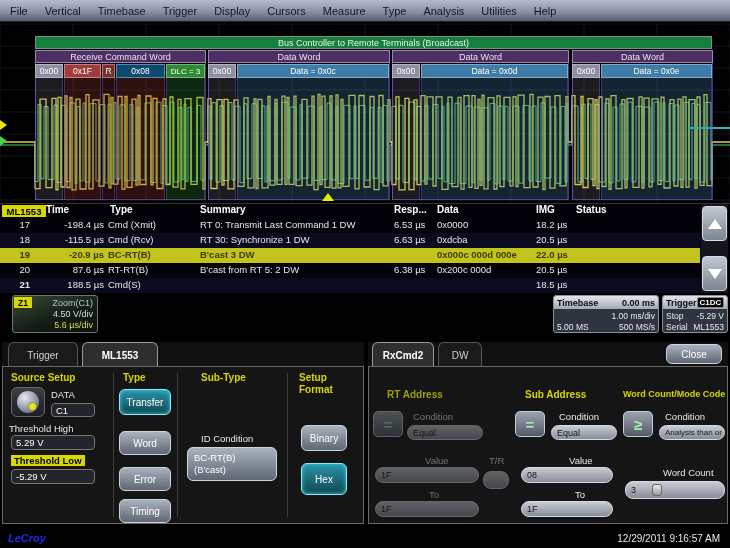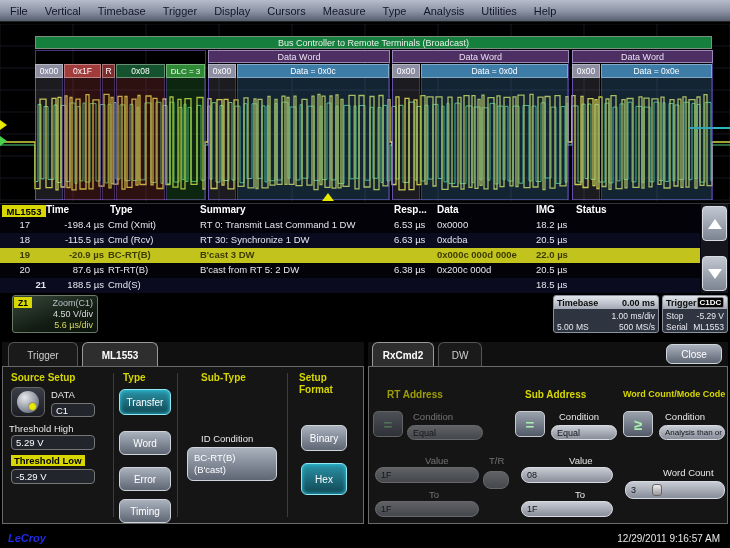--- a/index.html
+++ b/index.html
@@ -141,28 +141,29 @@
     <div class="dzone" style="left:116px;width:49px;background:rgba(160,60,60,.28);"></div>
     <div class="dzone" style="left:166px;width:39px;background:rgba(47,138,53,.28);"></div>
     <div class="dzone" style="left:208px;width:28px;background:rgba(142,142,162,.20);"></div>
     <div class="dzone" style="left:237px;width:152px;background:rgba(62,124,168,.30);"></div>
     <div class="dzone" style="left:392px;width:28px;background:rgba(142,142,162,.20);"></div>
     <div class="dzone" style="left:421px;width:147px;background:rgba(62,124,168,.30);"></div>
     <div class="dzone" style="left:572px;width:28px;background:rgba(142,142,162,.20);"></div>
     <div class="dzone" style="left:601px;width:111px;background:rgba(62,124,168,.30);"></div>
 
     <div class="banner">Bus Controller to Remote Terminals (Broadcast)</div>
+    <div class="dband" style="left:35px;width:171px;">Receive Command Word</div>
     <div class="dband" style="left:208px;width:182px;">Data Word</div>
     <div class="dband" style="left:392px;width:177px;">Data Word</div>
     <div class="dband" style="left:572px;width:141px;">Data Word</div>
 
     <div class="dfield" style="left:35px;width:28px;background:#8e8ea2;">0x00</div>
     <div class="dfield" style="left:64px;width:37px;background:#a03c3c;">0x1F</div>
     <div class="dfield" style="left:102px;width:13px;background:#7c2e2e;">R</div>
-    <div class="dfield" style="left:116px;width:49px;background:#14532d;">0x08</div>
+    <div class="dfield" style="left:116px;width:49px;background:#0c4a6e;">0x08</div>
     <div class="dfield" style="left:166px;width:39px;background:#2f8a35;font-size:8px;">DLC = 3</div>
     <div class="dfield" style="left:208px;width:28px;background:#8e8ea2;">0x00</div>
     <div class="dfield" style="left:237px;width:152px;background:#3e7ca8;">Data = 0x0c</div>
     <div class="dfield" style="left:392px;width:28px;background:#8e8ea2;">0x00</div>
     <div class="dfield" style="left:421px;width:147px;background:#3e7ca8;">Data = 0x0d</div>
     <div class="dfield" style="left:572px;width:28px;background:#8e8ea2;">0x00</div>
     <div class="dfield" style="left:601px;width:111px;background:#3e7ca8;">Data = 0x0e</div>
 
     <div class="trig-marker"></div>
     <div class="lmark" style="top:96px;border-left:7px solid #e8e800;"></div>
@@ -213,21 +214,21 @@
       <span class="dcell num" style="left:0;width:30px;">20</span>
       <span class="dcell num" style="left:34px;width:70px;">87.6 µs</span>
       <span class="dcell" style="left:108px;width:90px;">RT-RT(B)</span>
       <span class="dcell" style="left:200px;width:192px;">B'cast from RT 5: 2 DW</span>
       <span class="dcell" style="left:394px;width:42px;">6.38 µs</span>
       <span class="dcell" style="left:437px;width:98px;">0x200c 000d</span>
       <span class="dcell" style="left:536px;width:40px;">20.5 µs</span>
       <span class="dcell" style="left:578px;width:110px;"></span>
     </div>
     <div class="drow alt" style="top:74px;">
-      <span class="dcell num" style="left:16px;width:30px;font-weight:bold;">21</span>
+      <span class="dcell num" style="left:0;width:30px;font-weight:bold;">21</span>
       <span class="dcell num" style="left:34px;width:70px;">188.5 µs</span>
       <span class="dcell" style="left:108px;width:90px;">Cmd(S)</span>
       <span class="dcell" style="left:394px;width:42px;"></span>
       <span class="dcell" style="left:437px;width:98px;"></span>
       <span class="dcell" style="left:536px;width:40px;">18.5 µs</span>
       <span class="dcell" style="left:578px;width:110px;"></span>
     </div>
 
     <div class="scrolltrack">
       <div class="scrollbtn" style="top:2px;">

